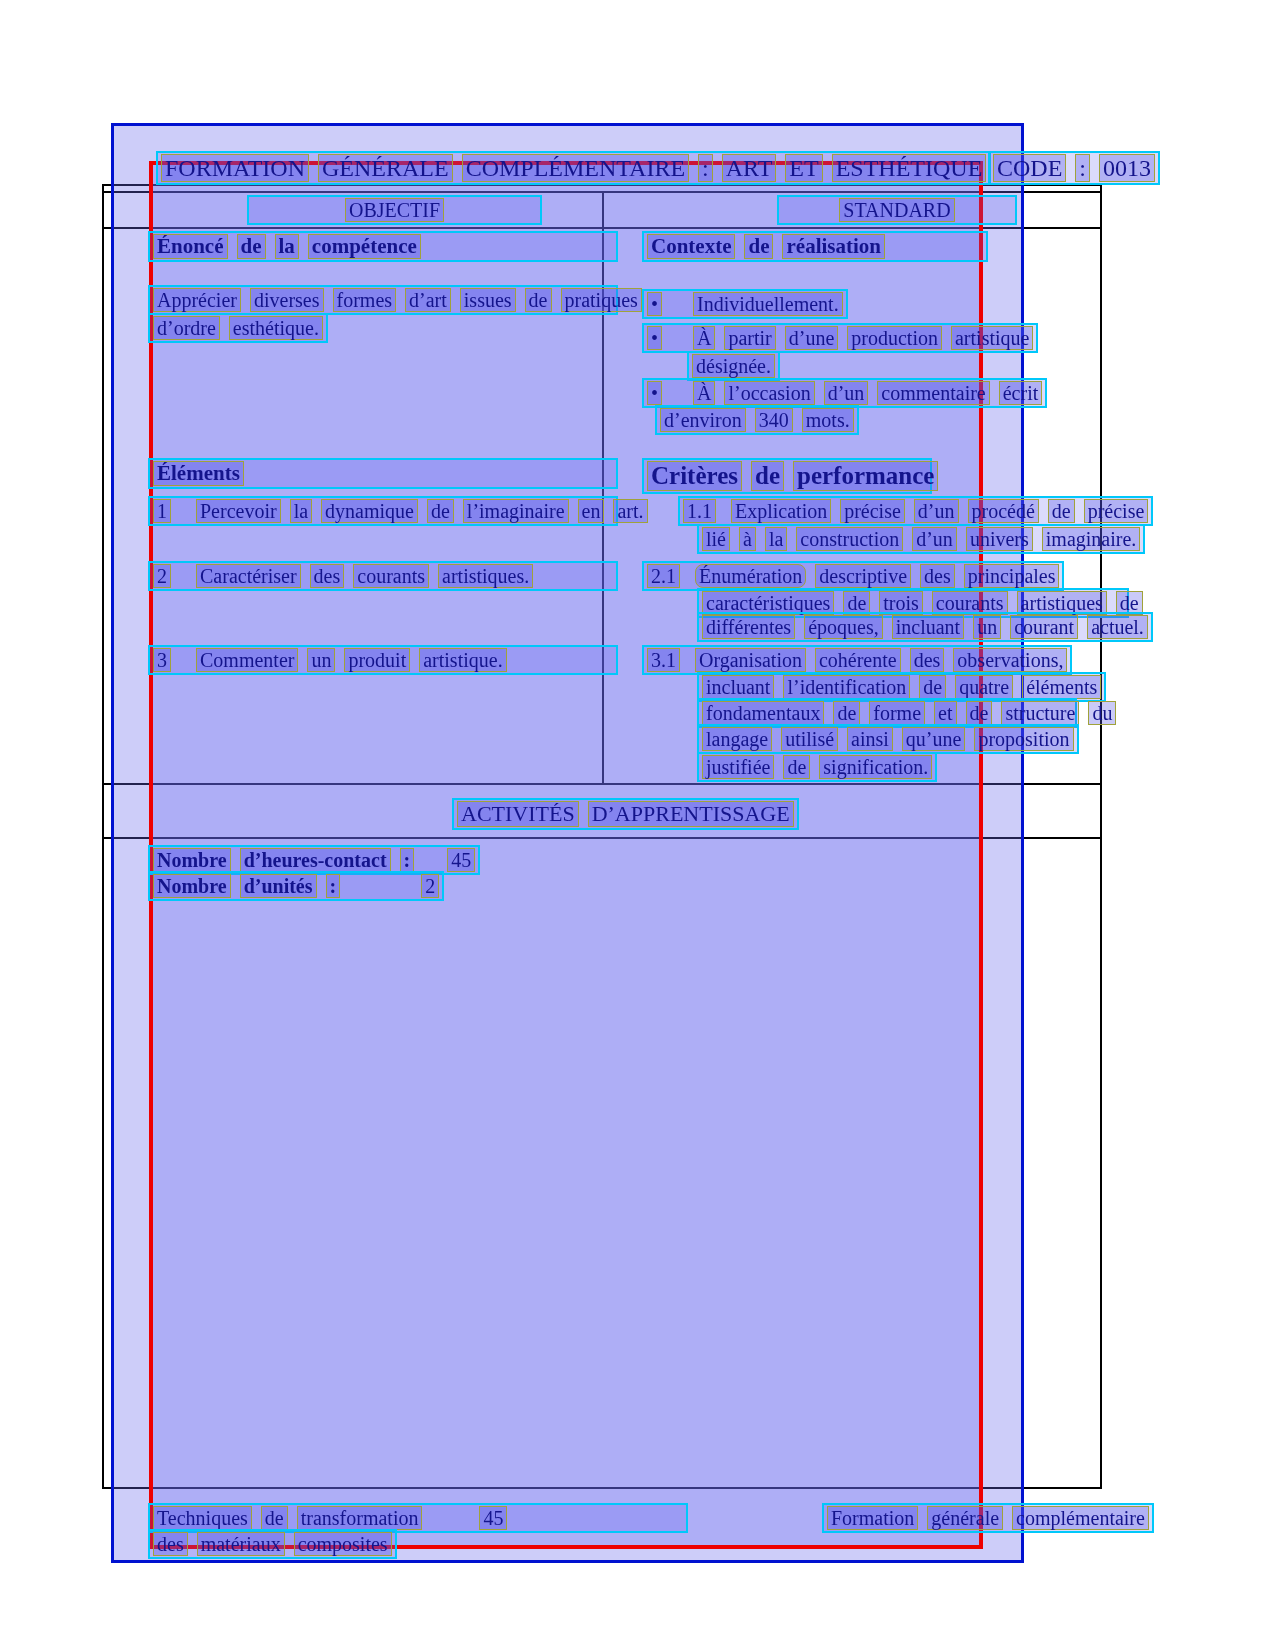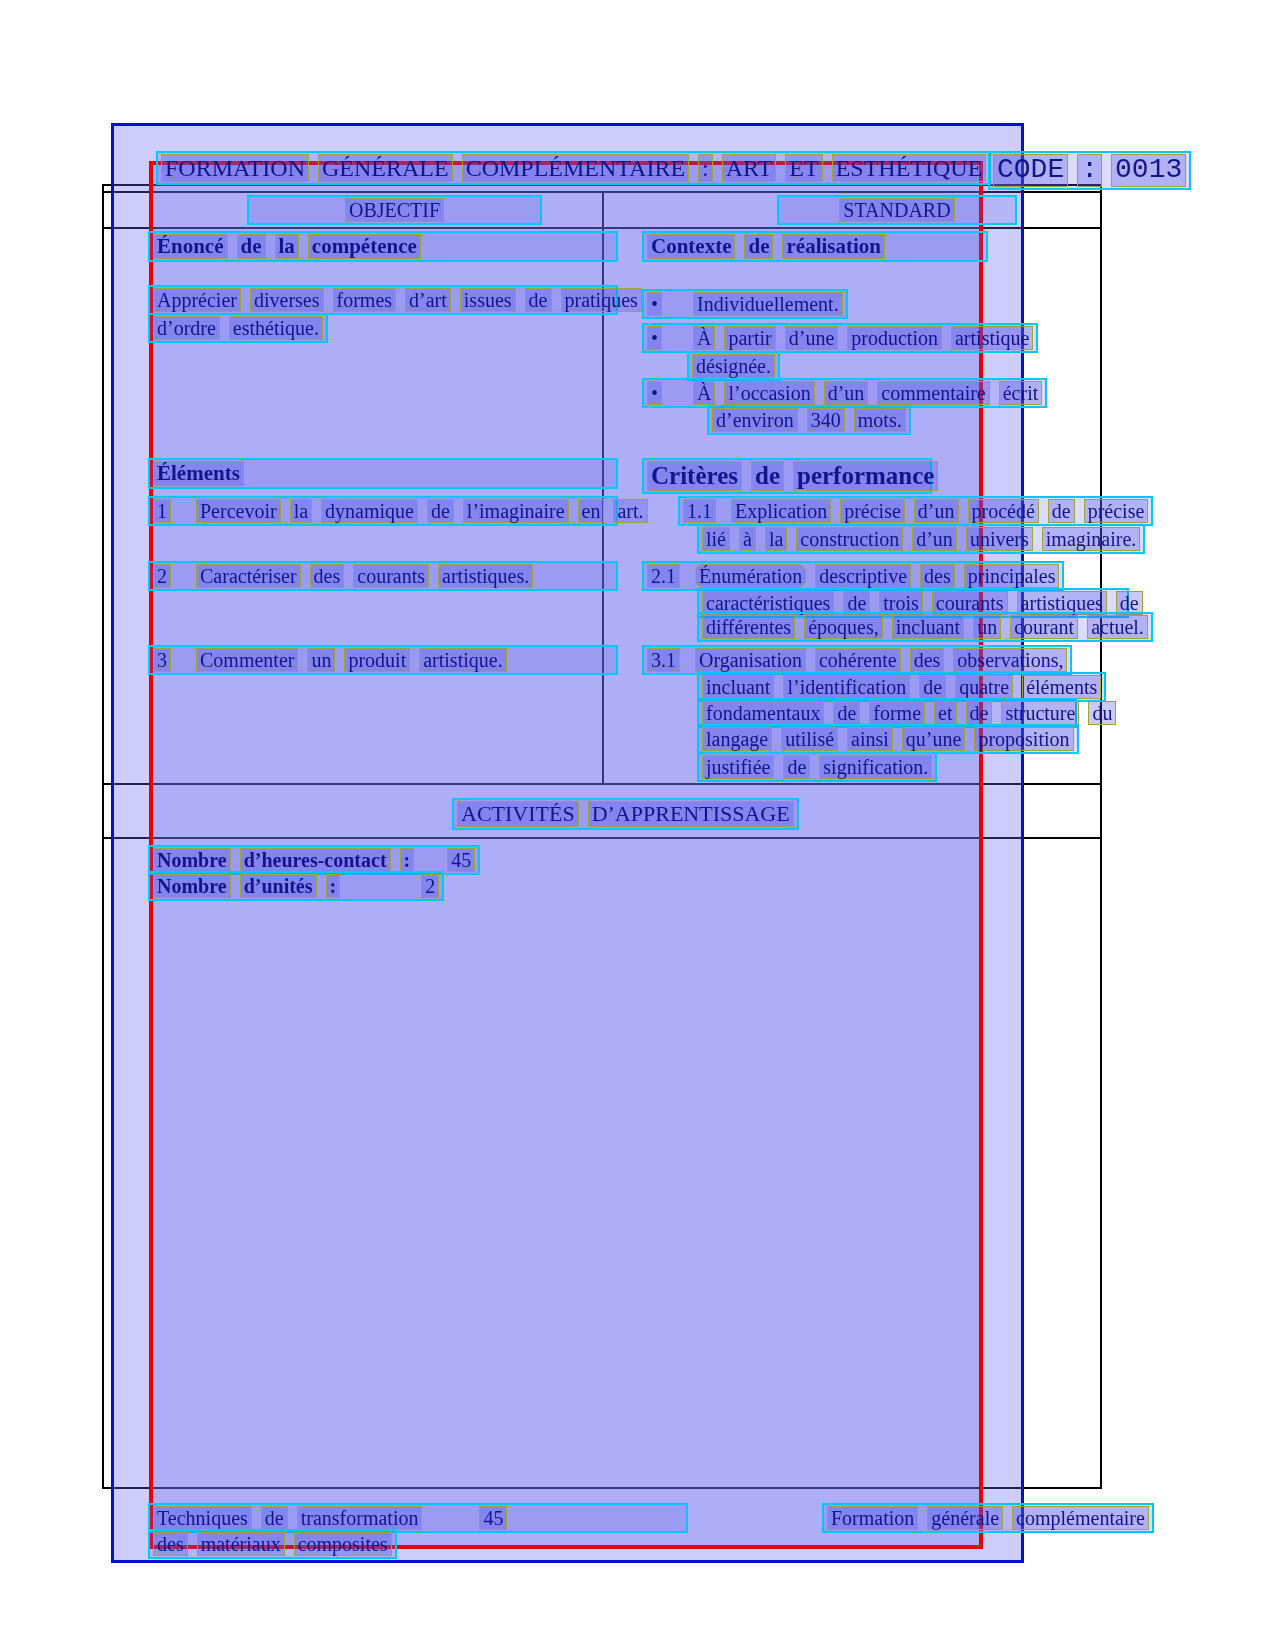--- a/index.html
+++ b/index.html
@@ -51,21 +51,21 @@
   <div id="lines">
       <div class="tline" style="left: 114px; top: 151px; font-size: 24px;">
         <span class="tword">FORMATION</span>
         <span class="tword">GÉNÉRALE</span>
         <span class="tword">COMPLÉMENTAIRE</span>
         <span class="tword">:</span>
         <span class="tword">ART</span>
         <span class="tword">ET</span>
         <span class="tword">ESTHÉTIQUE</span>
       </div>
-      <div class="tline" style="left: 946px; top: 151px; font-size: 28px; font-family: Liberation Mono, monospace;">
+      <div class="tline" style="left: 946px; top: 151px; font-size: 24px;">
         <span class="tword">CODE</span>
         <span class="tword">:</span>
         <span class="tword">0013</span>
       </div>
       <div class="tline" style="left: 205px; top: 195px; width: 295px; justify-content: center;">
         <span class="tword">OBJECTIF</span>
       </div>
       <div class="tline" style="left: 735px; top: 195px; width: 240px; justify-content: center;">
         <span class="tword">STANDARD</span>
       </div>
@@ -109,21 +109,21 @@
         <span class="tword">désignée.</span>
       </div>
       <div class="tline" style="left: 600px; top: 378px;">
         <span class="tword">•</span>
         <span class="tword" style="margin-left: 22px;">À</span>
         <span class="tword">l’occasion</span>
         <span class="tword">d’un</span>
         <span class="tword">commentaire</span>
         <span class="tword">écrit</span>
       </div>
-      <div class="tline" style="left: 665px; top: 405px;">
+      <div class="tline" style="left: 613px; top: 405px;">
         <span class="tword">d’environ</span>
         <span class="tword">340</span>
         <span class="tword">mots.</span>
       </div>
       <div class="tline b" style="left: 106px; top: 458px; width: 470px; font-size: 21px;">
         <span class="tword">Éléments</span>
       </div>
       <div class="tline b" style="left: 600px; top: 458px; width: 290px; font-size: 25px;">
         <span class="tword">Critères</span>
         <span class="tword">de</span>

